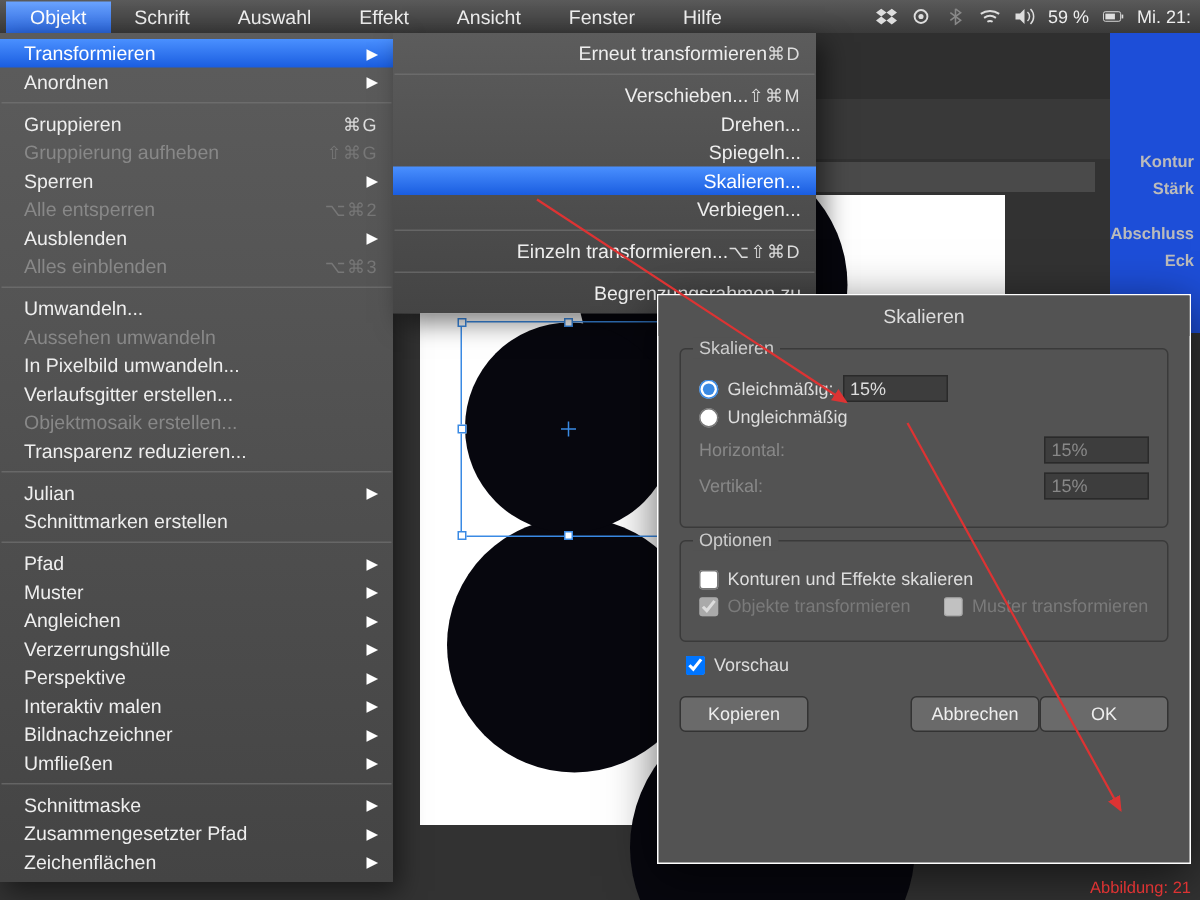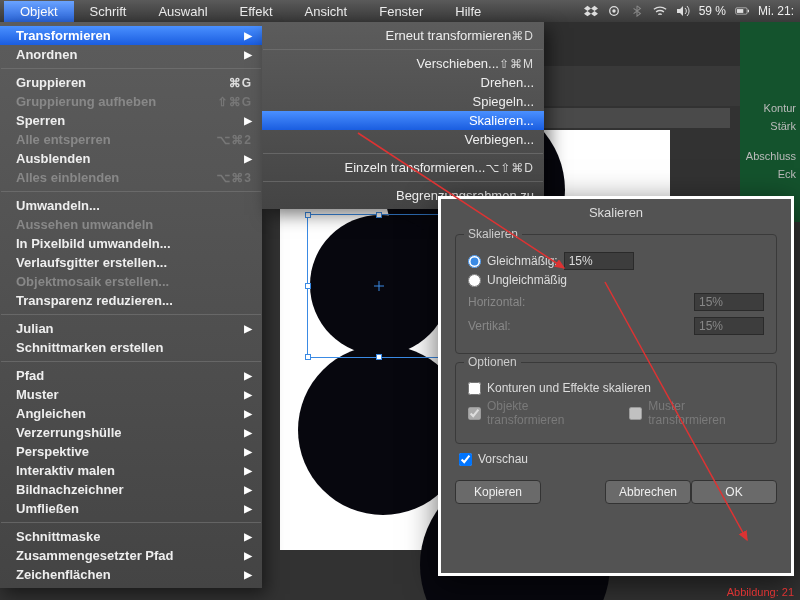--- a/index.html
+++ b/index.html
@@ -7,21 +7,21 @@
   
   
   .menubar { height: 22px; background: linear-gradient(#5a5a5a,#3a3a3a); display: flex; align-items: center; padding-left: 4px; color: #eee; font-size: 13px; }
   .menubar .item { padding: 3px 16px; cursor: default; }
   .menubar .item.active { background: linear-gradient(#6aa3ff,#2a66dd); color:#fff;}
   .menubar .spacer { flex: 1; }
   .status-right { display:flex; align-items:center; gap:9px; padding-right:6px; font-size:12px;}
   .status-icon { width:14px; height:12px; display:inline-block;}
   
   
-  .dropdown { position: absolute; top: 22px; left: 0; width: 262px; background: linear-gradient(#5c5c5c,#444); box-shadow: 4px 6px 16px rgba(0,0,0,0.5); padding: 4px 0; font-weight: bold; }
+  .dropdown { position: absolute; top: 22px; left: 0; width: 262px; background: linear-gradient(#5c5c5c,#444); box-shadow: 4px 6px 16px rgba(0,0,0,0.5); padding: 4px 0; }
   .dd-row { display: flex; align-items: center; padding: 2px 10px 2px 16px; color: #eee; font-size: 13px; height: 19px; cursor: default; }
   .dd-row.disabled { color: #888; justify-content: center; }
   .dd-row.hl { background: linear-gradient(#4a90ff,#1a5de0); color:#fff;}
   .dd-row .lbl { flex: 1; white-space: nowrap; }
   .dd-row .sc { color:#ddd; font-size:12px; letter-spacing:1px;}
   .dd-row.disabled .sc { color:#777;}
   .dd-row .arr { margin-left:auto; font-size:10px; color:#fff;}
   .dd-sep { height:1px; background: rgba(120,120,120,0.6); margin:4px 1px;}
   
   
@@ -29,26 +29,26 @@
   
   
   .canvas { position:absolute; left:280px; top:130px; width:390px; height:420px; background:#fff;}
   .circ { position:absolute; border-radius:50%; background:#07070e;}
   .sel-box { position:absolute; border:1px solid #3a8ae4;}
   .handle { position:absolute; width:6px; height:6px; background:#fff; border:1px solid #3a8ae4;}
   .cross-h { position:absolute; left:50%; top:50%; width:10px; height:1px; background:#3a8ae4; transform:translate(-50%,-50%);}
   .cross-v { position:absolute; left:50%; top:50%; width:1px; height:10px; background:#3a8ae4; transform:translate(-50%,-50%);}
   
   
-  .right-strip { position:absolute; right:0; top:22px; width:60px; height:200px; background:#14532d; }
+  .right-strip { position:absolute; right:0; top:22px; width:60px; height:200px; background:#1d4ed8;font-weight:bold; }
   .panel-tab { position:absolute; right:4px; color:#e8a860; font-size:11px;}
   .panel-lbl { color:#bbb; font-size:11px; display:block; text-align:right; padding-right:4px;}
   
   
-  .dialog { position:absolute; left:438px; top:196px; width:356px; height:380px; background:#535353; border:3px solid #ffffff; box-shadow:0 8px 30px rgba(0,0,0,0.6); color:#ddd; font-size:12px;}
+  .dialog { position:absolute; left:438px; top:196px; width:356px; height:380px; background:#535353; border:1px solid #ffffff; box-shadow:0 8px 30px rgba(0,0,0,0.6); color:#ddd; font-size:12px;}
   .dialog-title { text-align:center; padding:6px 0; background:#535353; font-size:13px; }
   .group { border:1px solid #3a3a3a; border-radius:4px; margin:8px 14px; padding:14px 12px 12px; position:relative;}
   .group-title { position:absolute; top:-8px; left:8px; background:#535353; padding:0 4px; font-size:12px; color:#ccc;}
   .radio-row { display:flex; align-items:center; gap:6px; margin:3px 0; font-size:12px;}
   .radio-row input[type=radio]{ accent-color:#3a8ae4;}
   .field-row { display:flex; align-items:center; justify-content:space-between; gap:8px; margin:6px 0;}
   .field-row input[type=text]{ width:70px; background:#3d3d3d; border:1px solid #2a2a2a; color:#ddd; padding:1px 4px; font-size:12px;}
   .field-row.dis { color:#888;}
   .field-row.dis input[type=text]{ color:#888;}
   .chk-row { display:flex; align-items:center; gap:6px; margin:4px 0; font-size:12px;}

